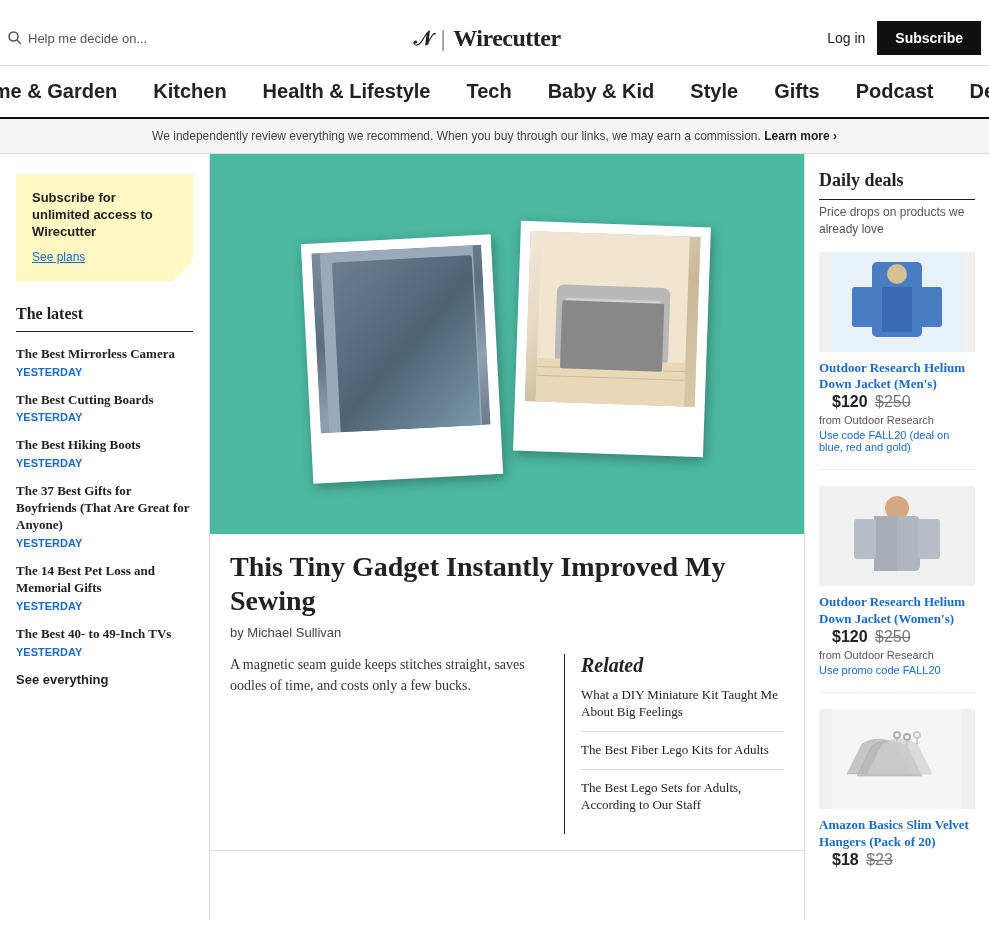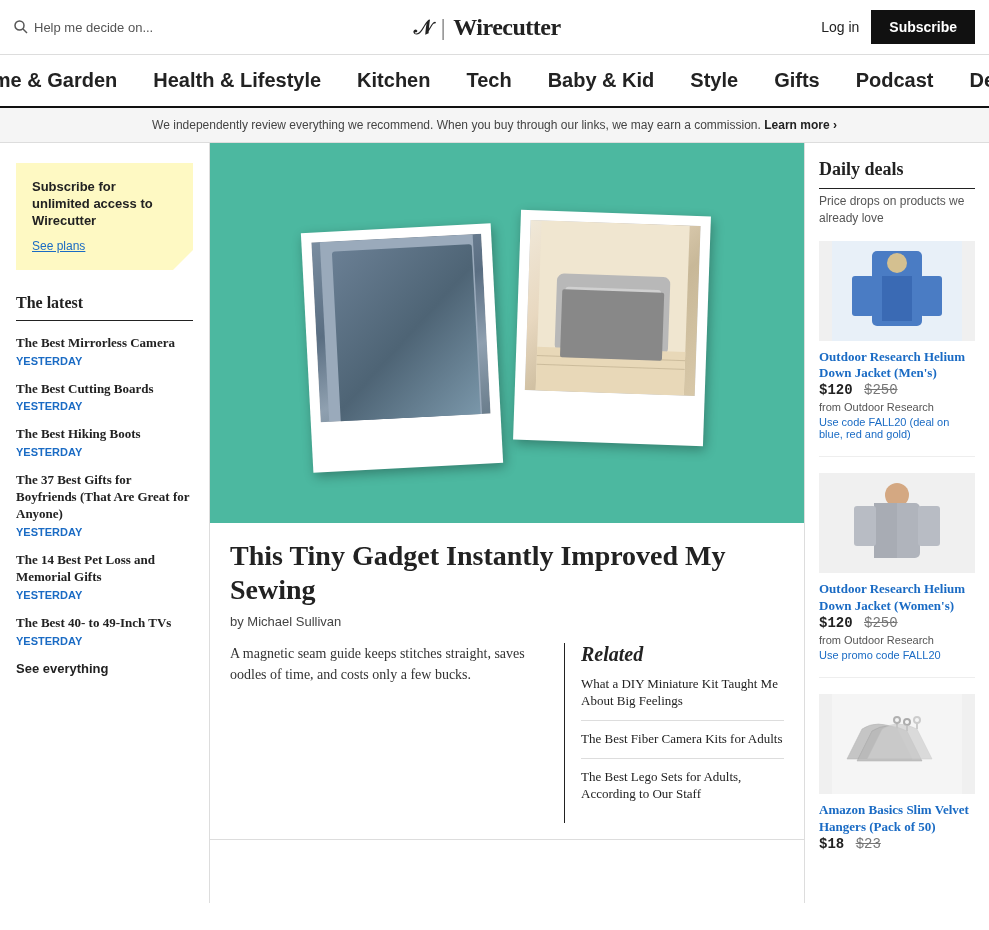--- a/index.html
+++ b/index.html
@@ -3,22 +3,23 @@
   <meta charset="utf-8">
   <style>
     * { margin: 0; padding: 0; box-sizing: border-box; }
     body { font-family: Georgia, 'Times New Roman', serif; font-size: 14px; color: #222; background: #fff; }
 
     
     .top-header {
       display: flex;
       align-items: center;
       justify-content: space-between;
-      padding: 10px 14px;
+      padding: 10px 8px;
       border-bottom: 1px solid #ddd;
+      margin-top: 11px;
     }
     .search-area {
       display: flex;
       align-items: center;
       gap: 6px;
       color: #555;
       font-size: 13px;
       font-family: Arial, sans-serif;
     }
     .logo-area {
@@ -318,23 +319,24 @@
     }
     .deal-name {
       font-size: 13px;
       color: #1a6bc4;
       font-weight: bold;
       line-height: 1.3;
       cursor: pointer;
       margin-bottom: 5px;
     }
     .deal-price-row {
-      font-family: Liberation Mono, monospace;
-      font-size: 14px;
+      font-family: Liberation Sans, sans-serif;
+      font-size: 16px;
       margin-bottom: 3px;
+      margin-left: 13px;
     }
     .deal-new-price {
       font-weight: bold;
       color: #222;
     }
     .deal-old-price {
       text-decoration: line-through;
       color: #777;
       margin-left: 3px;
     }
@@ -367,22 +369,22 @@
     <span>Wirecutter</span>
   </div>
   <div class="header-right">
     <a class="login-link">Log in</a>
     <button class="subscribe-btn">Subscribe</button>
   </div>
 </header>
 
 <nav class="main-nav">
   <span class="nav-item">Home &amp; Garden</span>
+  <span class="nav-item">Kitchen</span>
   <span class="nav-item">Health &amp; Lifestyle</span>
-  <span class="nav-item">Kitchen</span>
   <span class="nav-item">Tech</span>
   <span class="nav-item">Baby &amp; Kid</span>
   <span class="nav-item">Style</span>
   <span class="nav-item">Gifts</span>
   <span class="nav-item">Podcast</span>
   <span class="nav-item">Deals</span>
 </nav>
 
 <div class="info-bar">
   <span>We independently review everything we recommend. When you buy through our links, we may earn a commission.</span>
@@ -481,21 +483,21 @@
     </div>
 
     <div class="article-section">
       <h1 class="article-headline">This Tiny Gadget Instantly Improved My Sewing</h1>
       <div class="article-byline">by Michael Sullivan</div>
       <div class="article-body-row">
         <p class="article-summary">A magnetic seam guide keeps stitches straight, saves oodles of time, and costs only a few bucks.</p>
         <div class="related-box">
           <div class="related-title">Related</div>
           <div class="related-item">What a DIY Miniature Kit Taught Me About Big Feelings</div>
-          <div class="related-item">The Best Fiber Camera Kits for Adults</div>
+          <div class="related-item">The Best Fiber Lego Kits for Adults</div>
           <div class="related-item">The Best Lego Sets for Adults, According to Our Staff</div>
         </div>
       </div>
     </div>
   </main>
 
   <aside class="right-sidebar">
     <div class="deals-title">Daily deals</div>
     <div class="deals-subtitle">Price drops on products we already love</div>
 
@@ -554,21 +556,21 @@
             <line x1="65" y1="35" x2="65" y2="28" stroke="#999" stroke-width="2"></line>
             <circle cx="65" cy="26" r="3" fill="none" stroke="#999" stroke-width="2"></circle>
           </g>
           <g opacity="0.7" transform="translate(20,0)">
             <path d="M30 35 Q45 25 65 35 L80 65 H15 Z" fill="#d0d0d0" stroke="#bbb" stroke-width="0.5"></path>
             <line x1="65" y1="35" x2="65" y2="28" stroke="#bbb" stroke-width="2"></line>
             <circle cx="65" cy="26" r="3" fill="none" stroke="#bbb" stroke-width="2"></circle>
           </g>
         </svg>
       </div>
-      <a class="deal-name">Amazon Basics Slim Velvet Hangers (Pack of 50)</a>
+      <a class="deal-name">Amazon Basics Slim Velvet Hangers (Pack of 20)</a>
       <div class="deal-price-row">
         <span class="deal-new-price">$18</span>
         <span class="deal-old-price">$23</span>
       </div>
     </div>
   </aside>
 
 </div>
 
 </body></html>

